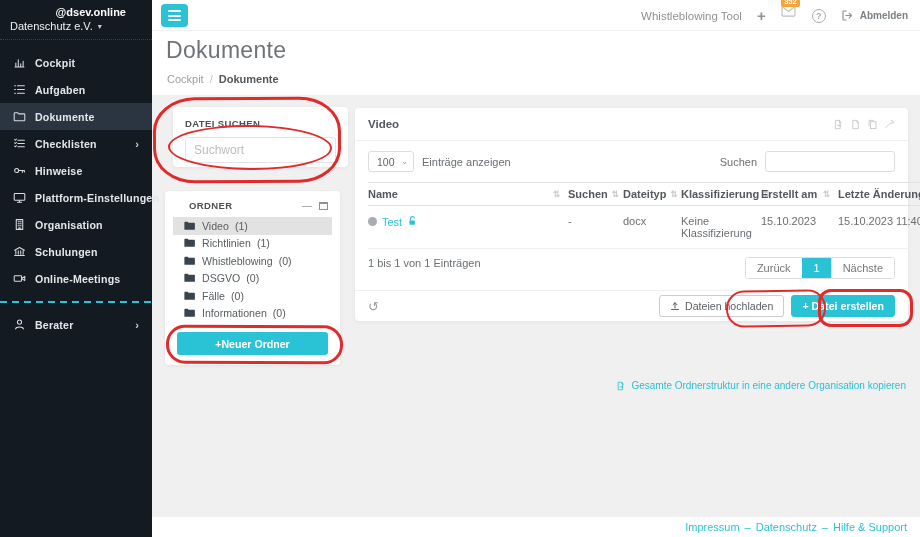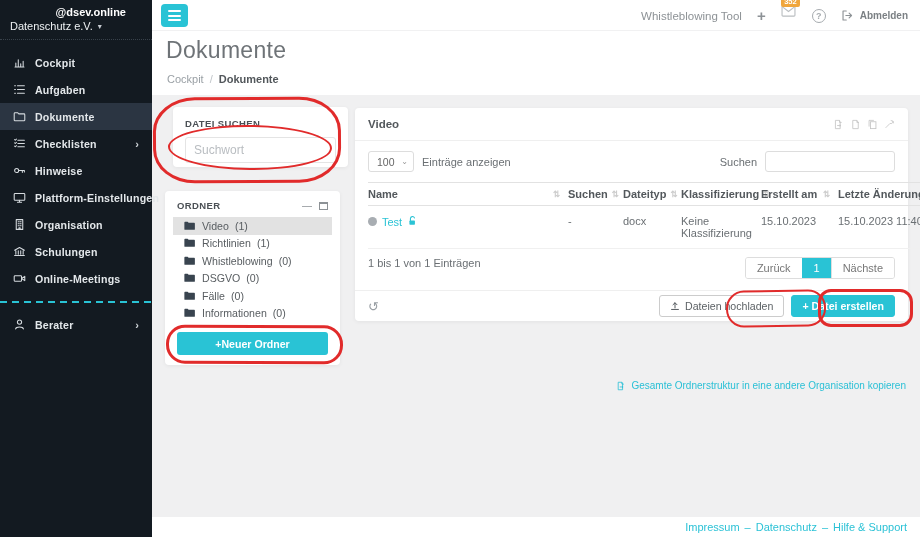--- a/index.html
+++ b/index.html
@@ -41,21 +41,21 @@
 
   
   .card { position:absolute; background:#fff; border-radius:4px; box-shadow:0 1px 4px rgba(0,0,0,.06); }
   .search-card { left:173px; top:107px; width:175px; height:60px; padding:11px 12px; }
   .panel-label { font-size:9.5px; font-weight:bold; letter-spacing:.4px; color:#4b5055; }
   .search-card input { margin-top:8px; width:100%; height:26px; border:1px solid #e4e4e4; border-radius:3px; padding:0 8px; font-size:12px; color:#555; font-family:"Liberation Sans",sans-serif; outline:none; }
   .search-card input::placeholder { color:#b9bdc1; }
 
   .folder-card { left:165px; top:191px; width:175px; height:174px; padding:9px 8px 10px 8px; }
   .folder-head { display:flex; align-items:center; padding:0 4px 6px 4px; }
-  .folder-head .panel-label { flex:1; }
+  .folder-head .panel-label { flex:1;margin-left:12px; }
   .mini-icons { display:flex; gap:7px; align-items:center; color:#8d9296; }
   .minimize-glyph { font-size:10px; line-height:1; cursor:pointer; }
   .window-glyph { width:9px; height:8px; border:1px solid #8d9296; border-top:2.5px solid #8d9296; cursor:pointer; }
   .folder-row { display:flex; align-items:center; gap:6px; height:17.5px; padding:0 6px 0 11px; font-size:10.6px; color:#585d61; cursor:pointer; white-space:nowrap; }
   .folder-row svg { width:12px; height:10px; fill:#39444f; flex:0 0 12px; }
   .folder-row.selected { background:#e2e2e2; }
   .new-folder-btn { display:block; width:calc(100% - 8px); margin:10px auto 0 auto; height:23px; background:#29c3d5; color:#fff; border:none; border-radius:3px; font-size:10.6px; font-weight:bold; cursor:pointer; font-family:"Liberation Sans",sans-serif; }
 
   .main-card { left:355px; top:108px; width:553px; height:213px; }
   .card-head { height:33px; display:flex; align-items:center; padding:0 13px; border-bottom:1px solid #efefef; }

